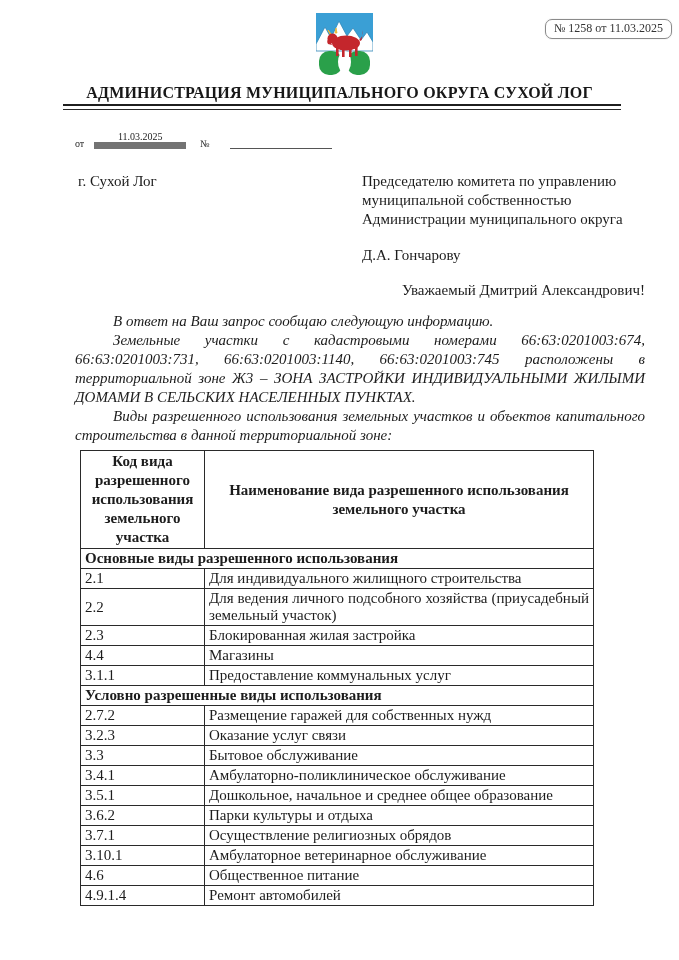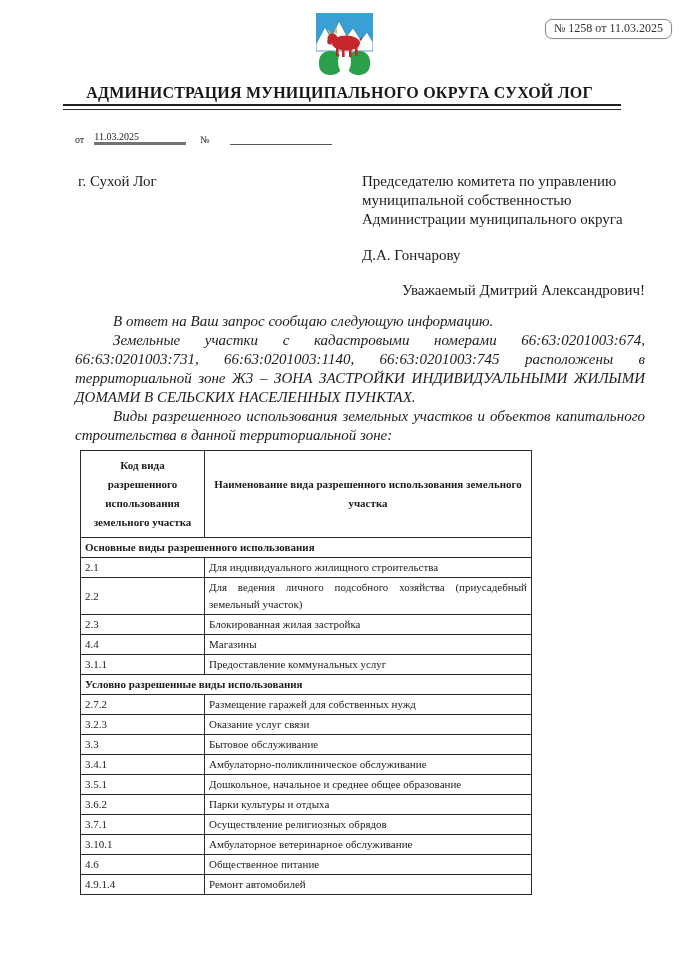--- a/index.html
+++ b/index.html
@@ -32,35 +32,35 @@
   .rule{
     position:absolute;top:104px;left:63px;width:558px;height:3px;
     border-top:2px solid #1f1f1f;border-bottom:1px solid #2a2a2a;
   }
   
   .dateline{
     position:absolute;top:131px;left:75px;
     font-size:10px;display:flex;align-items:flex-end;
   }
   .dateline .lbl{margin-right:10px;}
-  .u-date{display:inline-block;width:92px;border-bottom:3px solid #737373;margin-right:14px;}
+  .u-date{display:inline-block;width:92px;text-align:center;border-bottom:7px solid #737373;margin-right:14px;}
   .u-blank{display:inline-block;width:102px;border-bottom:1px solid #555;margin-left:10px;}
   .place{position:absolute;top:173px;left:78px;font-size:15px;}
   
   .addressee{position:absolute;top:172px;left:362px;width:290px;font-size:15px;line-height:19px;}
   .addressee-name{margin-top:17px;}
   
   .salutation{position:absolute;top:282px;left:75px;width:570px;text-align:right;font-size:15px;}
   
   .body-text{position:absolute;top:312px;left:75px;width:570px;font-size:15px;line-height:19px;}
   .body-text p{margin:0;text-indent:38px;text-align:justify;font-style:italic;}
   
   table.vri{
-    position:absolute;top:450px;left:80px;width:452px;
-    border-collapse:collapse;font-size:11px;
+    position:absolute;top:450px;left:80px;width:514px;
+    border-collapse:collapse;font-size:15px;
     table-layout:fixed;
   }
   table.vri th,table.vri td{
     border:1px solid #2a2a2a;
     padding:1px 4px;
     line-height:17px;
     vertical-align:middle;
     overflow:hidden;
   }
   table.vri col.c1{width:124px;}

